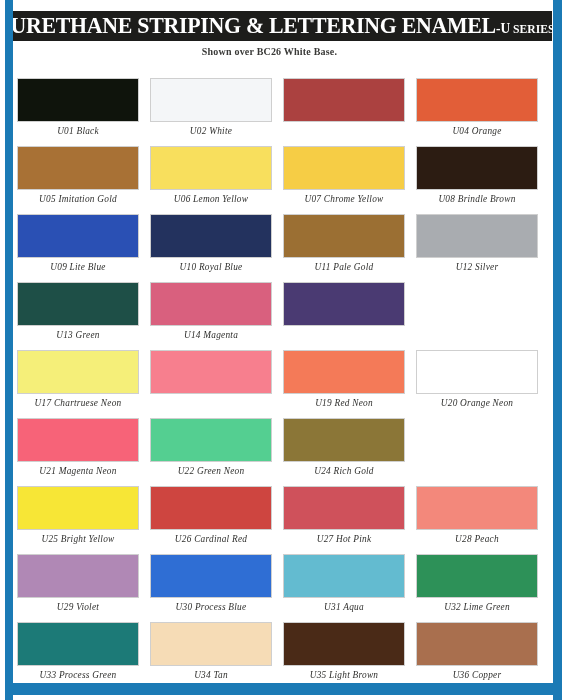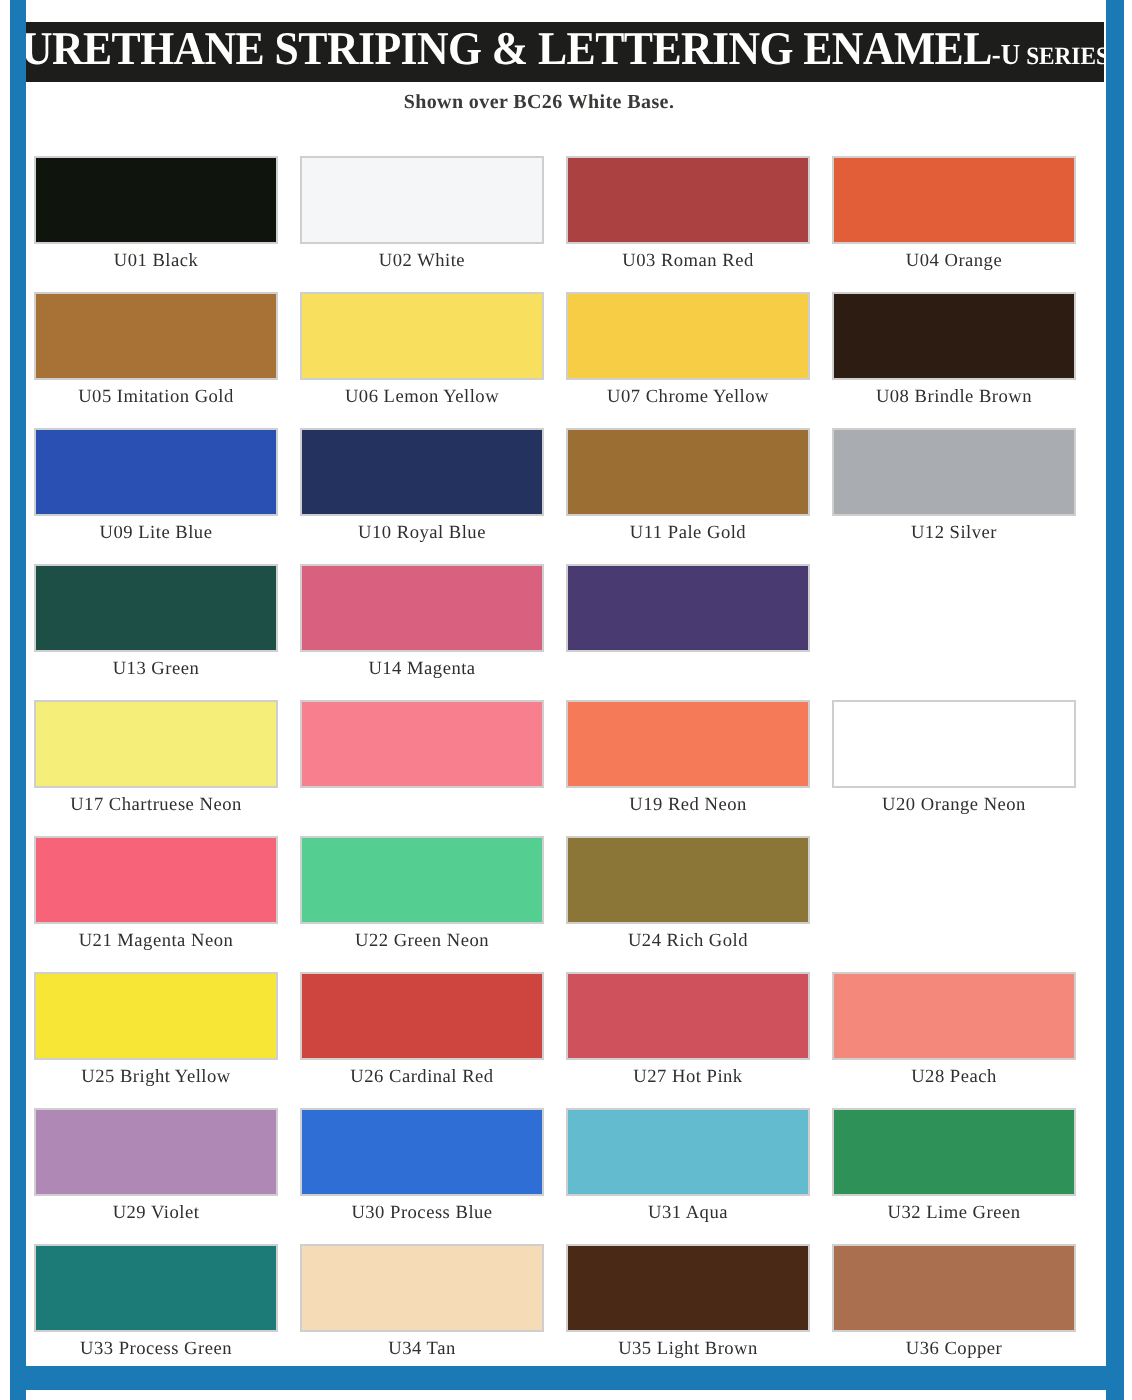--- a/index.html
+++ b/index.html
@@ -109,20 +109,21 @@
   
   .grid {
     position: absolute;
     left: 17px;
     top: 78px;
     width: 532px;
   }
   .grid-row {
     display: flex;
     height: 68px;
+    font-style: italic;
   }
   .cell {
     width: 133px;
     box-sizing: border-box;
   }
   .swatch {
     width: 122px;
     height: 44px;
     border: 1px solid #cfcfcf;
     box-sizing: border-box;
@@ -159,21 +160,20 @@
         <div class="cell">
           <div class="swatch" style="background: rgb(15, 20, 12);"></div>
           <div class="cell-label">U01 Black</div>
         </div>
         <div class="cell">
           <div class="swatch" style="background: rgb(244, 246, 248);"></div>
           <div class="cell-label">U02 White</div>
         </div>
         <div class="cell">
           <div class="swatch" style="background: rgb(171, 65, 64);"></div>
-          <div class="cell-label">U03 Roman Red</div>
         </div>
         <div class="cell">
           <div class="swatch" style="background: rgb(226, 94, 56);"></div>
           <div class="cell-label">U04 Orange</div>
         </div>
       </div>
       <div class="grid-row">
         <div class="cell">
           <div class="swatch" style="background: rgb(168, 113, 53);"></div>
           <div class="cell-label">U05 Imitation Gold</div>

